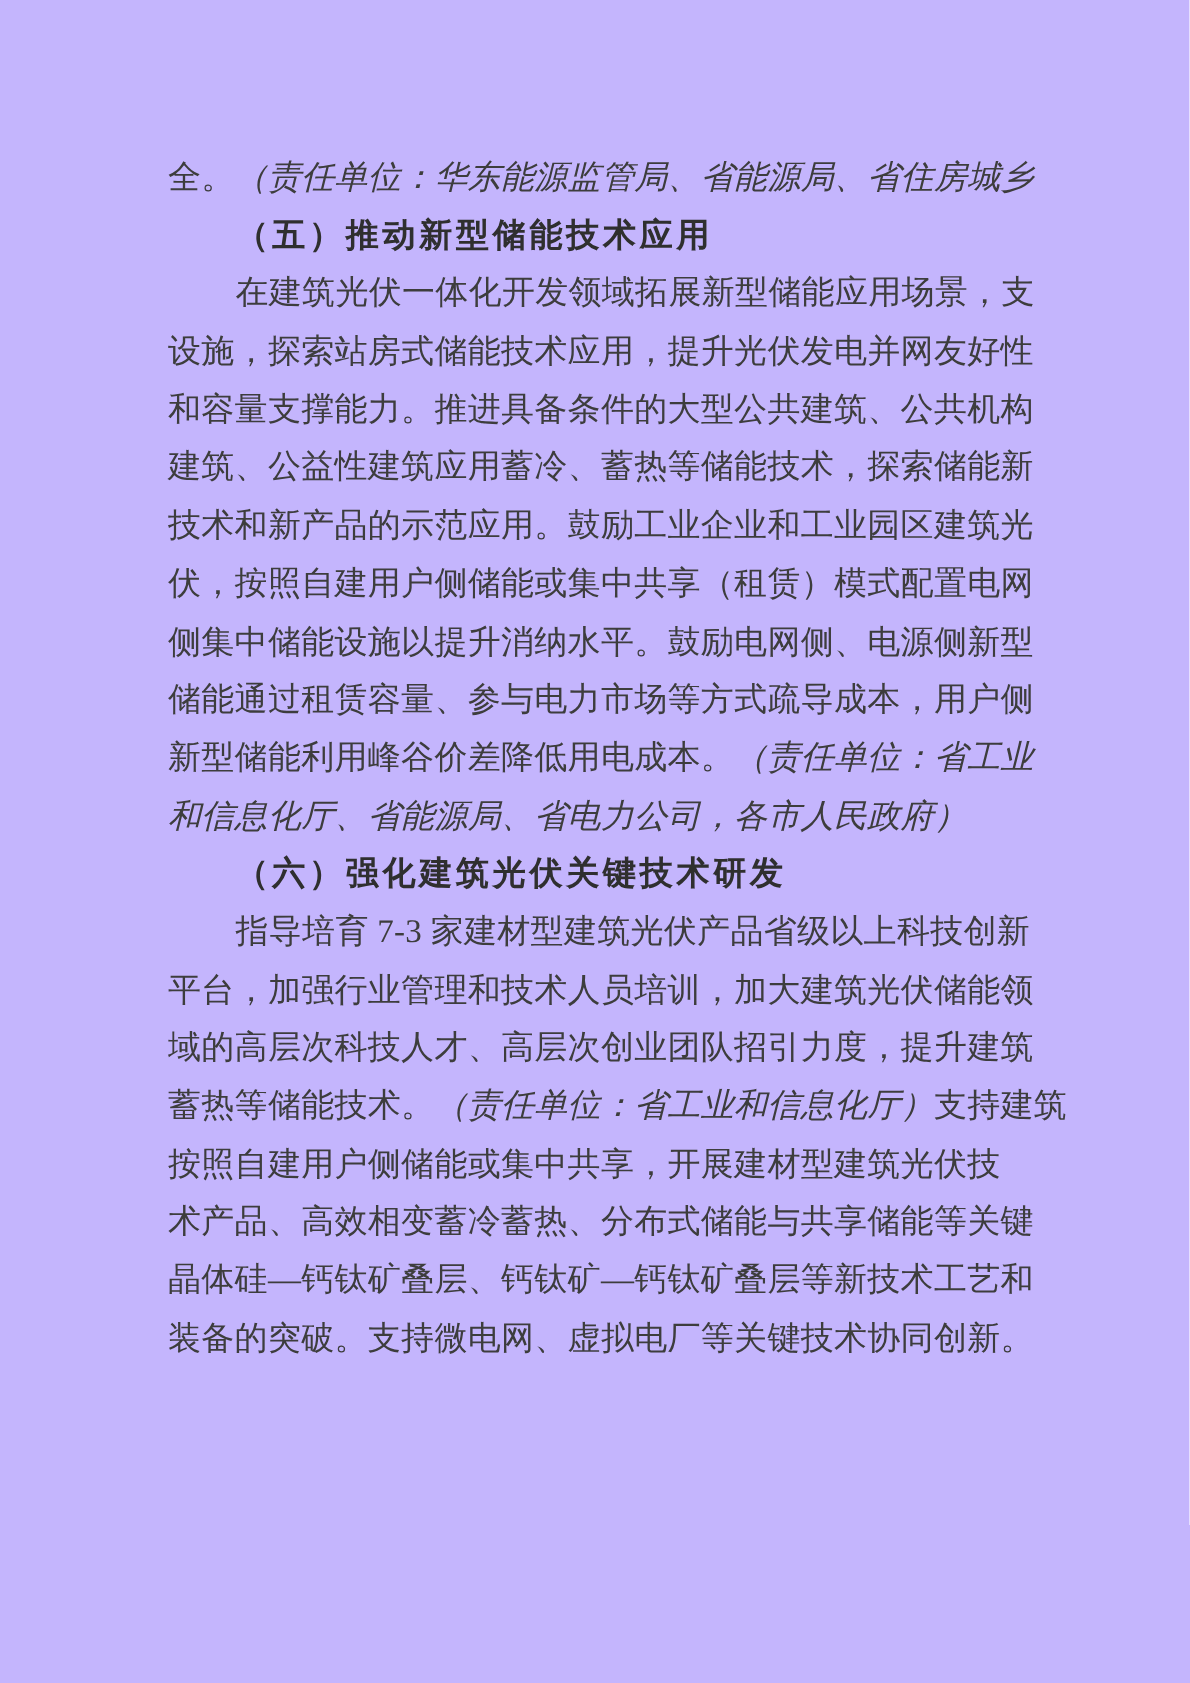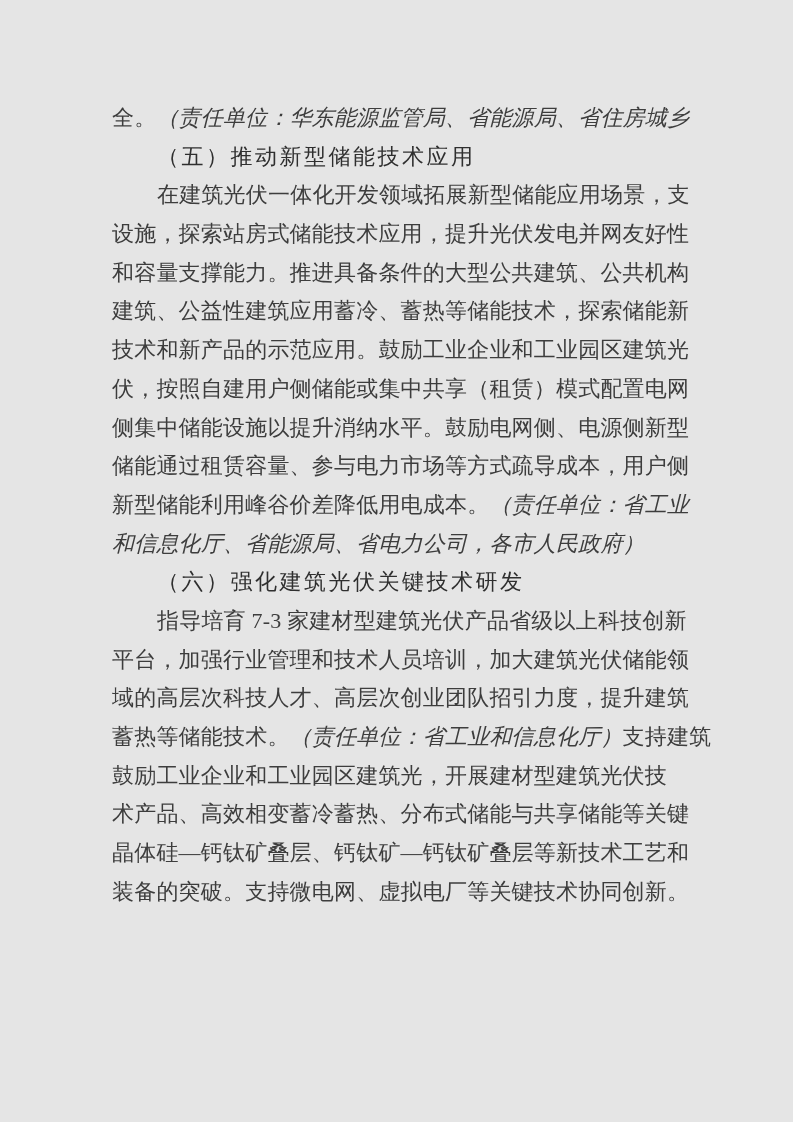--- a/index.html
+++ b/index.html
@@ -4,21 +4,21 @@
 <style>
   html, body {
     margin: 0;
     padding: 0;
     background: #ffffff;
   }
   .page {
     position: relative;
     width: 793px;
     height: 1122px;
-    background: #e5e5e5;
+    background: #c4b5fd;
     overflow: hidden;
     font-family: "Liberation Serif", "DejaVu Serif", serif;
   }
   .doc-body {
     position: absolute;
     left: 112px;
     top: 99px;
     width: 600px;
     color: #3d3d3d;
     font-size: 22px;
@@ -26,21 +26,21 @@
   .line {
     height: 38.7px;
     line-height: 38.7px;
     white-space: pre;
     letter-spacing: 0.2px;
   }
   .line.indent {
     text-indent: 45px;
   }
   .line.heading {
-    font-weight: 400;
+    font-weight: 700;
     color: #2f2f2f;
     letter-spacing: 2.5px;
   }
   .kaiti {
     font-style: italic;
   }
   .body-font {
     font-style: normal;
   }
 </style>
@@ -59,18 +59,18 @@
       <div class="line"><span class="body-font">伏，按照自建用户侧储能或集中共享（租赁）模式配置电网</span></div>
       <div class="line"><span class="body-font">侧集中储能设施以提升消纳水平。鼓励电网侧、电源侧新型</span></div>
       <div class="line"><span class="body-font">储能通过租赁容量、参与电力市场等方式疏导成本，用户侧</span></div>
       <div class="line"><span class="body-font">新型储能利用峰谷价差降低用电成本。</span><span class="kaiti">（责任单位：省工业</span></div>
       <div class="line"><span class="kaiti">和信息化厅、省能源局、省电力公司，各市人民政府）</span></div>
       <div class="line indent heading"><span class="body-font">（六）强化建筑光伏关键技术研发</span></div>
       <div class="line indent"><span class="body-font">指导培育 7-3 家建材型建筑光伏产品省级以上科技创新</span></div>
       <div class="line"><span class="body-font">平台，加强行业管理和技术人员培训，加大建筑光伏储能领</span></div>
       <div class="line"><span class="body-font">域的高层次科技人才、高层次创业团队招引力度，提升建筑</span></div>
       <div class="line"><span class="body-font">蓄热等储能技术。</span><span class="kaiti">（责任单位：省工业和信息化厅）</span><span class="body-font">支持建筑</span></div>
-      <div class="line"><span class="body-font">鼓励工业企业和工业园区建筑光，开展建材型建筑光伏技</span></div>
+      <div class="line"><span class="body-font">按照自建用户侧储能或集中共享，开展建材型建筑光伏技</span></div>
       <div class="line"><span class="body-font">术产品、高效相变蓄冷蓄热、分布式储能与共享储能等关键</span></div>
       <div class="line"><span class="body-font">晶体硅—钙钛矿叠层、钙钛矿—钙钛矿叠层等新技术工艺和</span></div>
       <div class="line"><span class="body-font">装备的突破。支持微电网、虚拟电厂等关键技术协同创新。</span></div>
     </div>
 </div>
 
 </body></html>

